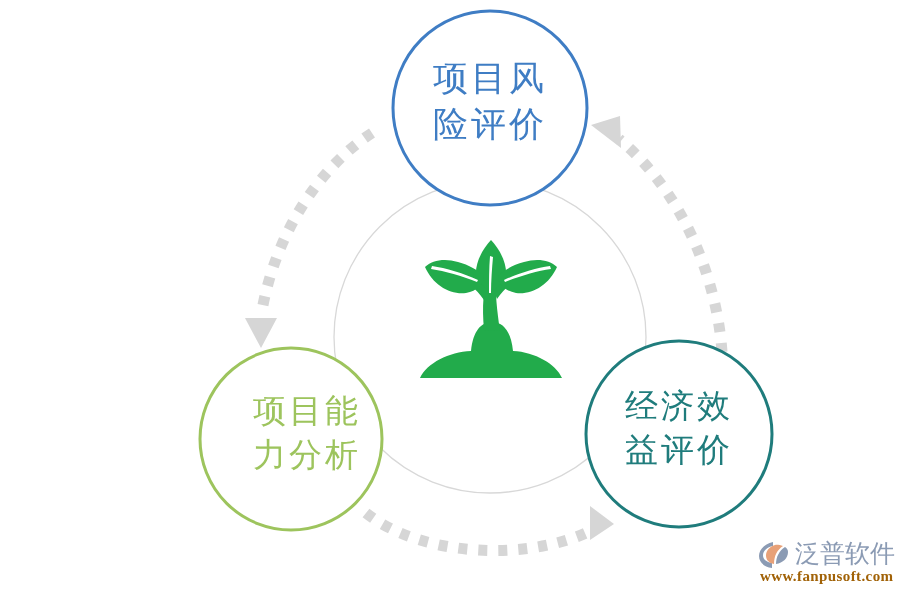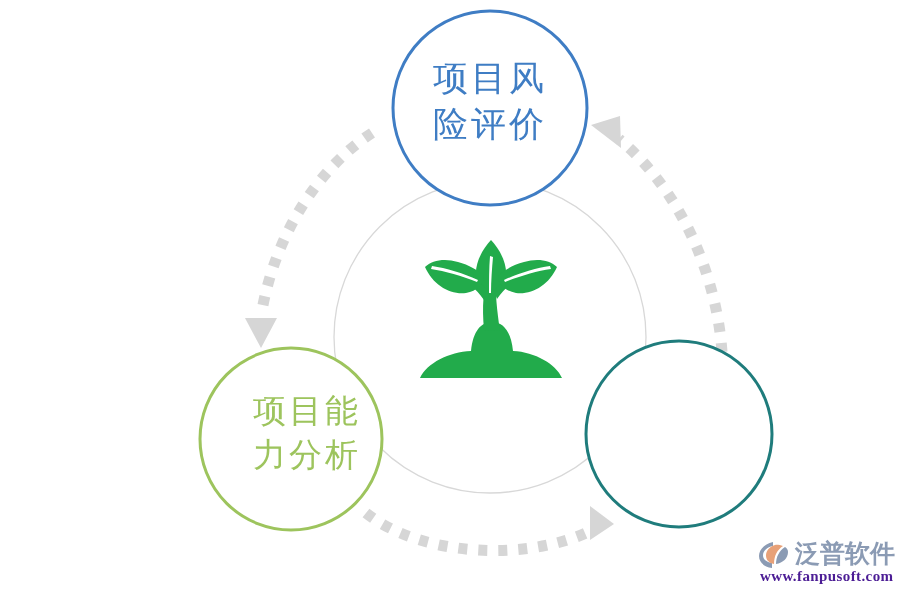--- a/index.html
+++ b/index.html
@@ -71,21 +71,21 @@
     top: 4px;
     width: 34px;
     height: 28px;
   }
   #logo-text {
     position: absolute;
     left: 36px;
     top: 1px;
     font-family: "Liberation Sans", sans-serif;
     font-size: 25px;
-    font-weight: 700;
+    font-weight: 400;
     color: #8b9bb4;
     letter-spacing: 0px;
     line-height: 30px;
     white-space: nowrap;
   }
   #logo-url {
     position: absolute;
     left: 1px;
     top: 31px;
     font-family: "Liberation Serif", "DejaVu Serif", serif;
@@ -159,27 +159,29 @@
                C 520 276, 537 271, 551 269 Z" fill="#ffffff"></path>
     </g>
   </svg>
 
   <div class="node-label" id="label-top" style="color: rgb(63, 125, 196);">项目风
 险评价</div>
 
   <div class="node-label" id="label-left" style="color: rgb(157, 196, 93); margin-left: 16px;">项目能
 力分析</div>
 
+  <div class="node-label" id="label-right" style="color: rgb(31, 124, 124);">经济效
+益评价</div>
 
   <div id="logo">
     <svg id="logo-mark" viewBox="0 0 34 28">
       <path d="M 14 1 C 5 3, 0 9, 0 15 C 0 21, 5 26, 13 27 L 13 22
                C 7 21, 4 18, 4 14.5 C 4 10, 8 6, 14 5 Z" fill="#8b9bb4"></path>
       <path d="M 16 4 C 10 6, 7 10, 7 14.5 C 7 19, 10 22, 15 23
                C 15 15, 18 9, 24 5 C 21 4, 18 3.6, 16 4 Z" fill="#e8a178"></path>
       <path d="M 26 6 C 20 10, 17 16, 17 23 C 24 22, 29 17, 29 11
                C 29 9, 28 7, 26 6 Z" fill="#8b9bb4"></path>
     </svg>
     <div id="logo-text" style="color: rgb(139, 155, 180);">泛普软件</div>
-    <div id="logo-url" style="color: #4c1d95;">www.fanpusoft.com</div>
+    <div id="logo-url" style="color: #a16207;">www.fanpusoft.com</div>
   </div>
 
 </div>
 
 </body></html>

